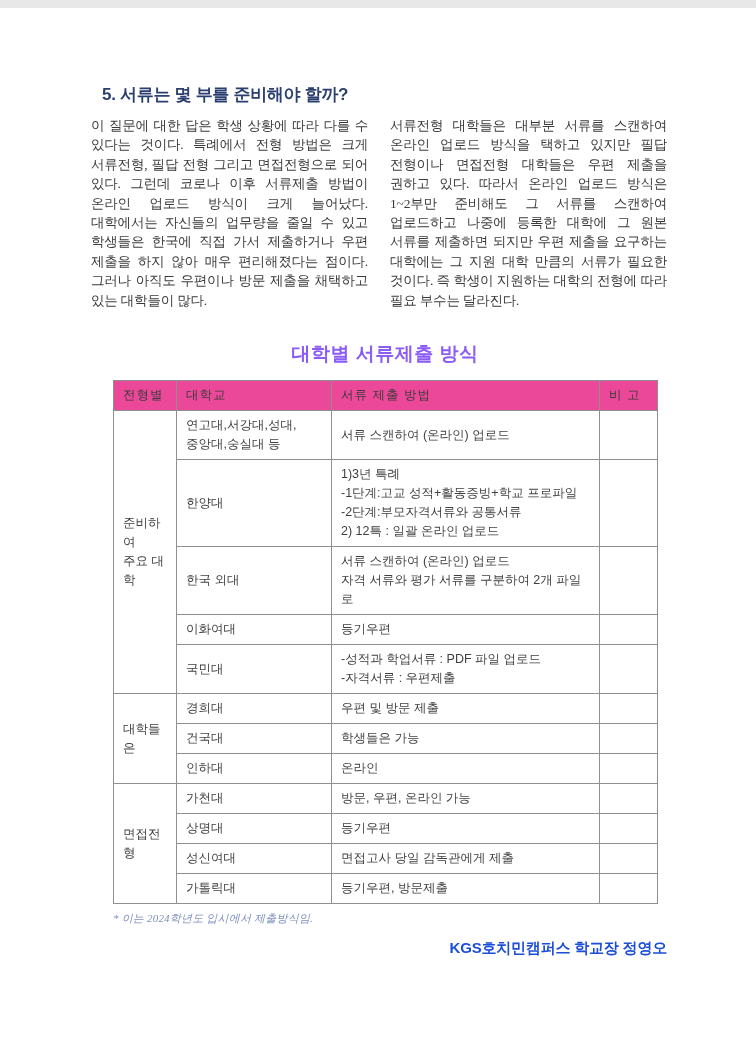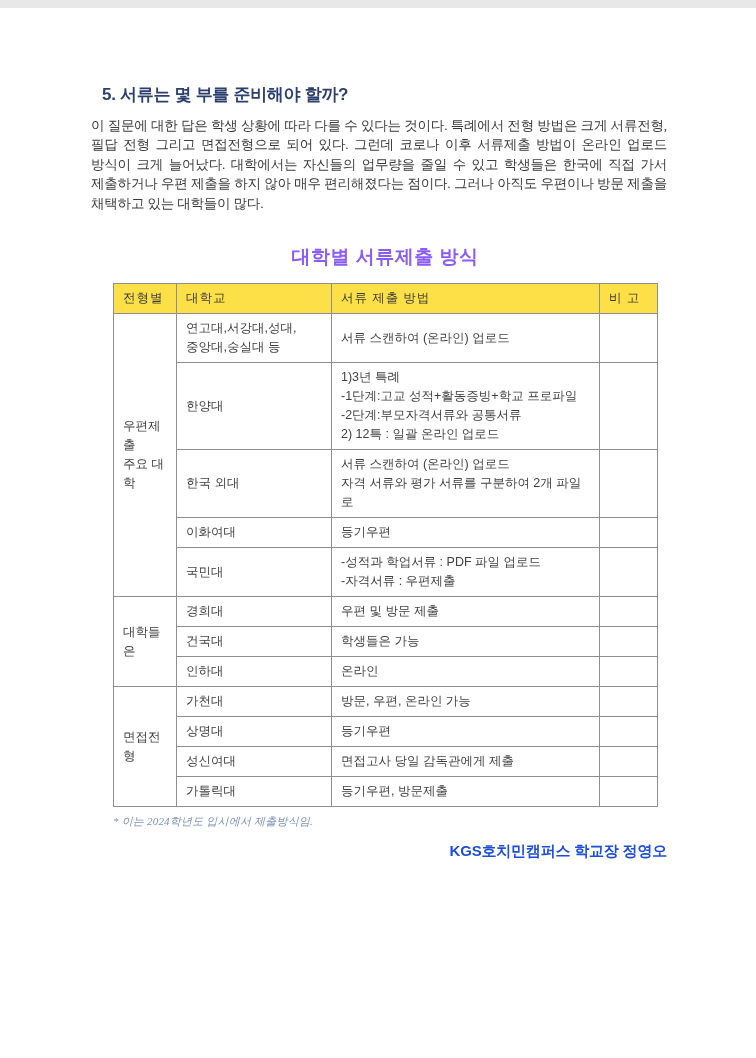--- a/index.html
+++ b/index.html
@@ -63,26 +63,25 @@
   table.submission col.c-remark { width: 58px; }
   table.submission th, table.submission td {
     border: 1px solid #8f8f8f;
     padding: 5px 9px;
     vertical-align: middle;
     text-align: left;
     white-space: pre-line;
     line-height: 19px;
   }
   table.submission th {
-    background: #fde047;
+    background: #ec4899;
     font-weight: normal;
     color: #3c3c3c;
     height: 19px;
     letter-spacing: 1px;
-    font-family: Liberation Serif, serif;
   }
   table.submission tbody td { border-top-color: #c8cccf; }
   table.submission tbody tr.group-start td,
   table.submission tbody tr.first td { border-top-color: #8f8f8f; }
   td.group-cell { vertical-align: middle; }
   .footnote {
     margin-top: 7px;
     margin-left: 22px;
     width: 544px;
     text-align: left;
@@ -113,20 +112,21 @@
 </style>
 </head>
 <body>
 
 <div class="page">
 
   <h1 class="heading">5. 서류는 몇 부를 준비해야 할까?</h1>
 
   <div class="two-col">
     <p class="col" style="margin:0">이 질문에 대한 답은 학생 상황에 따라 다를 수 있다는 것이다. 특례에서 전형 방법은 크게 서류전형, 필답 전형 그리고 면접전형으로 되어 있다. 그런데 코로나 이후 서류제출 방법이 온라인 업로드 방식이 크게 늘어났다. 대학에서는 자신들의 업무량을 줄일 수 있고 학생들은 한국에 직접 가서 제출하거나 우편 제출을 하지 않아 매우 편리해졌다는 점이다. 그러나 아직도 우편이나 방문 제출을 채택하고 있는 대학들이 많다.</p>
+    <p class="col" style="margin:0">서류전형 대학들은 대부분 서류를 스캔하여 온라인 업로드 방식을 택하고 있지만 필답 전형이나 면접전형 대학들은 우편 제출을 권하고 있다. 따라서 온라인 업로드 방식은 1~2부만 준비해도 그 서류를 스캔하여 업로드하고 나중에 등록한 대학에 그 원본 서류를 제출하면 되지만 우편 제출을 요구하는 대학에는 그 지원 대학 만큼의 서류가 필요한 것이다. 즉 학생이 지원하는 대학의 전형에 따라 필요 부수는 달라진다.</p>
   </div>
 
   <div class="table-title">대학별 서류제출 방식</div>
 
   <table class="submission">
     <colgroup>
       <col class="c-type">
         <col class="c-univ">
         <col class="c-method">
         <col class="c-remark">
@@ -134,21 +134,21 @@
     <thead>
       <tr>
         <th>전형별</th>
         <th>대학교</th>
         <th>서류 제출 방법</th>
         <th>비 고</th>
       </tr>
     </thead>
     <tbody>
       <tr class="first">
-        <td class="group-cell" rowspan="5">우편제출
+        <td class="group-cell" rowspan="5">준비하여
 주요 대학</td>
         <td>연고대,서강대,성대,
 중앙대,숭실대 등</td>
         <td>서류 스캔하여 (온라인) 업로드</td>
         <td></td>
       </tr>
       <tr>
         <td>한양대</td>
         <td>1)3년 특례
 -1단계:고교 성적+활동증빙+학교 프로파일

